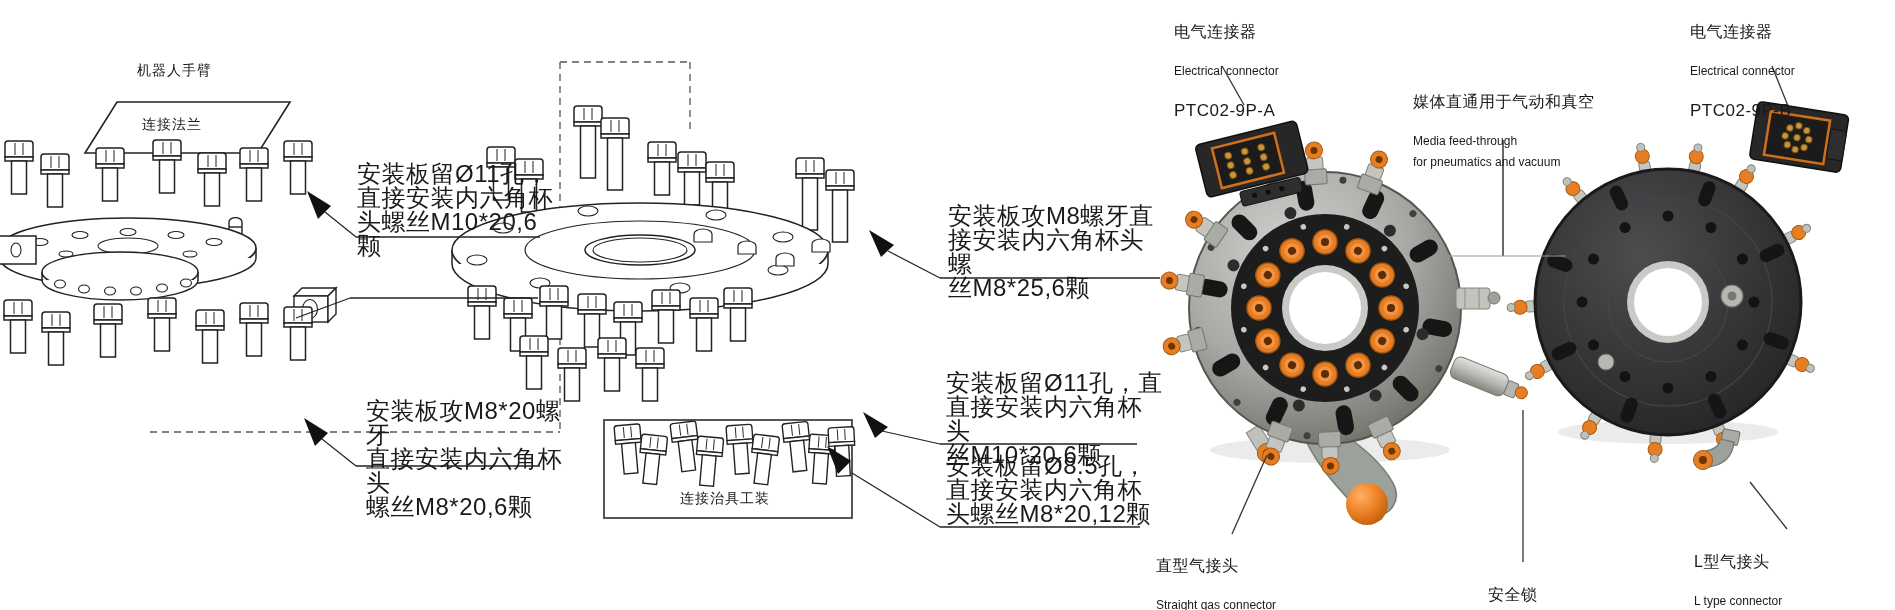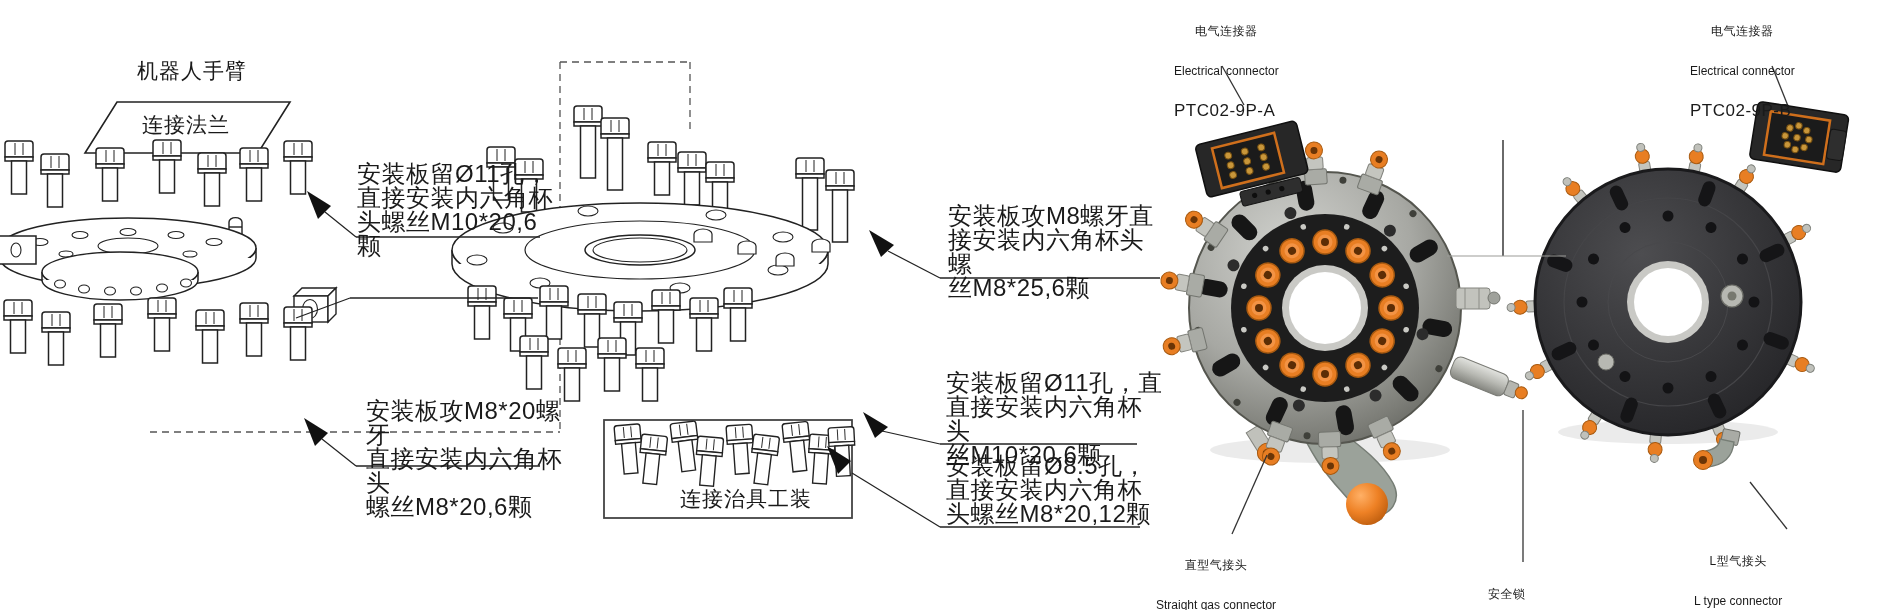--- a/index.html
+++ b/index.html
@@ -1,22 +1,22 @@
 <!DOCTYPE html>
 <html><head>
 <meta charset="utf-8">
 <style>
   html,body{margin:0;padding:0;background:#fff;}
   #stage{position:relative;width:1895px;height:610px;background:#fff;overflow:hidden;
          font-family:"Liberation Sans","DejaVu Sans",sans-serif;color:#1a1a1a;}
   #art{position:absolute;left:0;top:0;}
   .txt{position:absolute;white-space:pre-line;color:#1a1a1a;}
-  .zh21{font-size:21px;line-height:25px;letter-spacing:1px;}
+  .zh21{font-size:14px;line-height:25px;letter-spacing:1px;}
   .ann{font-size:24px;line-height:24px;letter-spacing:0.5px;}
-  .lblzh{font-size:12px;line-height:23px;letter-spacing:0.5px;text-align:center;}
+  .lblzh{font-size:16px;line-height:23px;letter-spacing:0.5px;}
   .lblen{font-size:12px;line-height:21px;}
   .lblmodel{font-size:17px;line-height:21px;letter-spacing:0.5px;}
   .lblblock div{white-space:pre-line;}
 </style>
 </head>
 <body>
 
 <div id="stage">
 
 <svg id="art" width="1895" height="610" viewBox="0 0 1895 610">
@@ -575,20 +575,25 @@
 <div class="txt ann" style="left:946px;top:454px;width:220px;">安装板留Ø8.5孔，
 直接安装内六角杯
 头螺丝M8*20,12颗</div>
 
 <div class="txt lblblock" style="left:1174px;top:2px;">
   <div class="lblzh">电气连接器</div>
   <div class="lblen">Electrical connector</div>
   <div class="lblmodel">PTC02-9P-A</div>
 </div>
 
+<div class="txt lblblock" style="left:1413px;top:72px;">
+  <div class="lblzh">媒体直通用于气动和真空</div>
+  <div class="lblen">Media feed-through
+for pneumatics and vacuum</div>
+</div>
 
 <div class="txt lblblock" style="left:1690px;top:2px;">
   <div class="lblzh">电气连接器</div>
   <div class="lblen">Electrical connector</div>
   <div class="lblmodel">PTC02-9P-B</div>
 </div>
 
 <div class="txt lblblock" style="left:1156px;top:536px;">
   <div class="lblzh">直型气接头</div>
   <div class="lblen">Straight gas connector</div>

